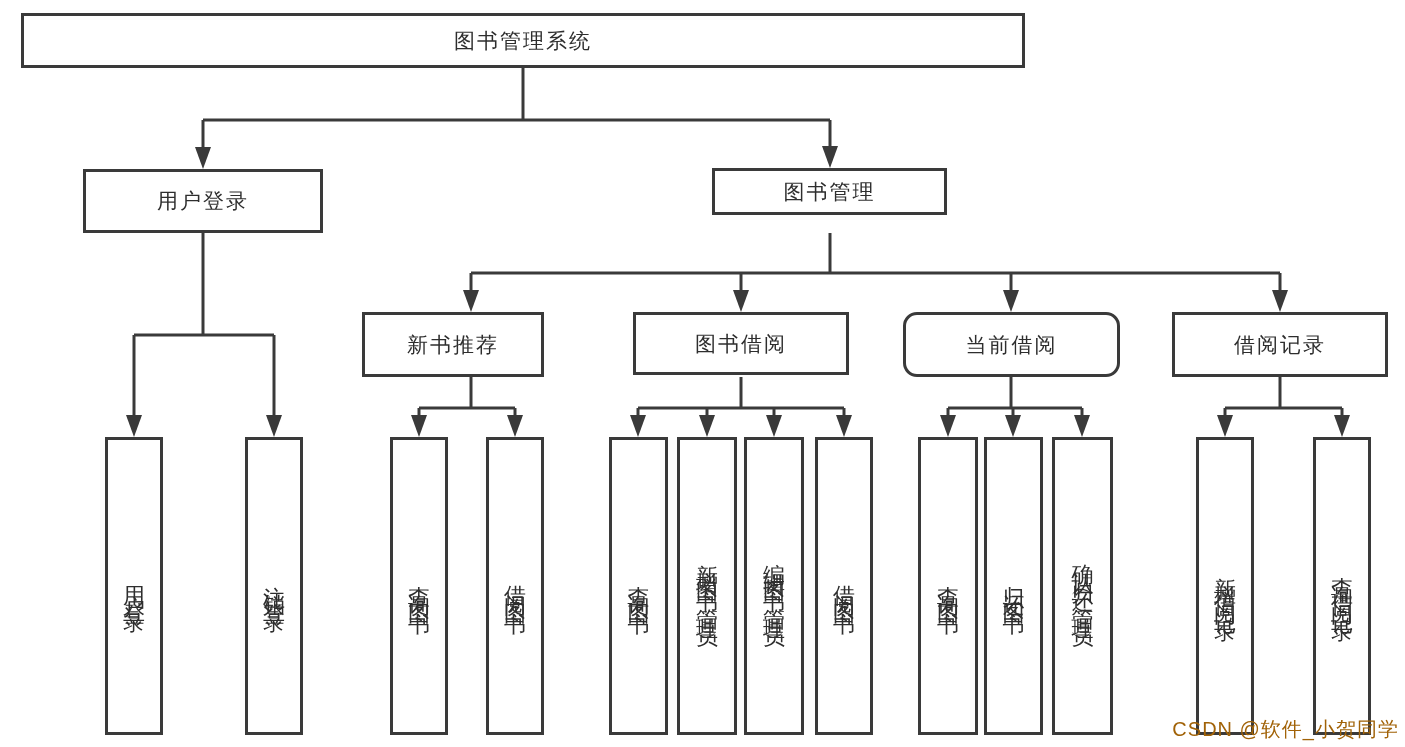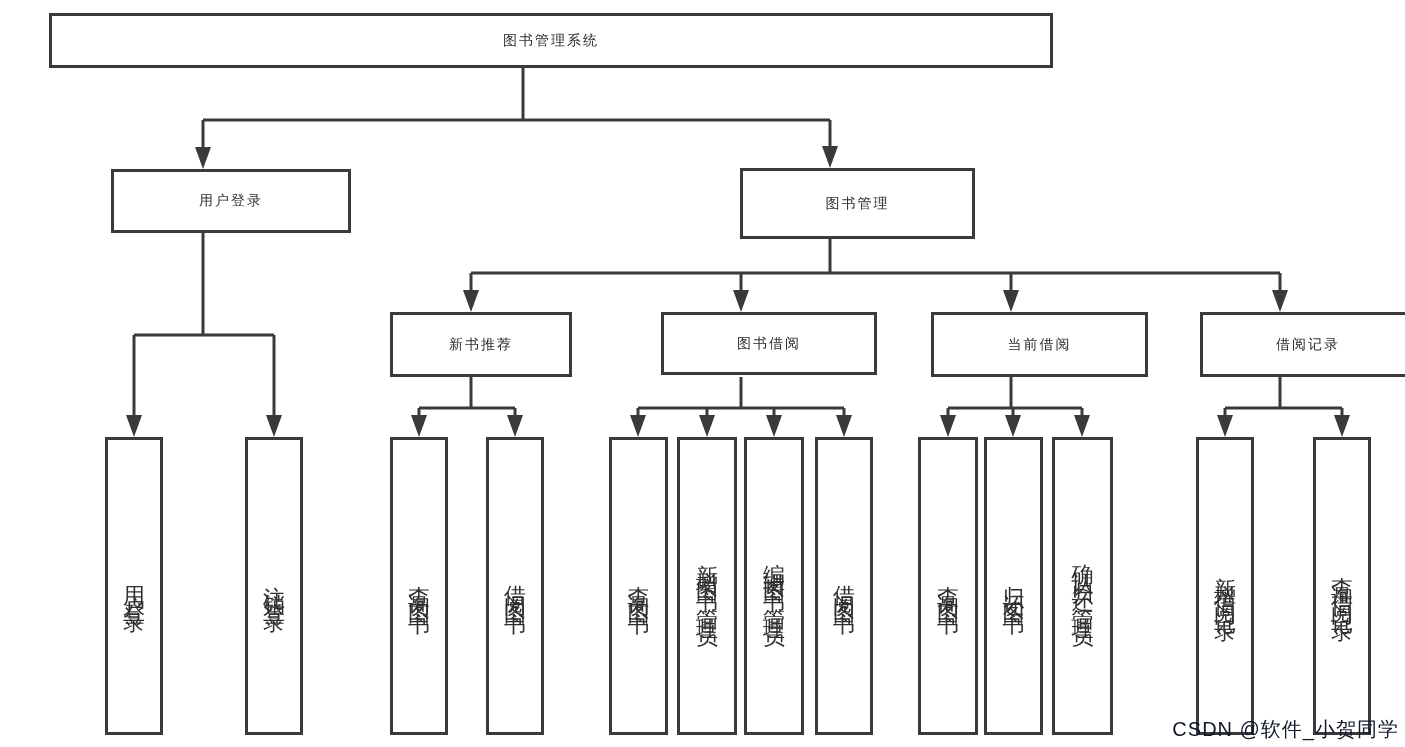--- a/index.html
+++ b/index.html
@@ -23,25 +23,24 @@
     z-index: 1;
   }
   .node {
     position: absolute;
     box-sizing: border-box;
     border: 3px solid #3a3a3a;
     background: #ffffff;
     display: flex;
     align-items: center;
     justify-content: center;
-    font-size: 14px;
+    font-size: 21px;
     color: #2e2e2e;
     letter-spacing: 2px;
     z-index: 2;
-    margin-left: 28px;
   }
   .leaf {
     position: absolute;
     top: 437px;
     height: 298px;
     width: 58px;
     box-sizing: border-box;
     border: 3px solid #3a3a3a;
     background: #ffffff;
     display: flex;
@@ -56,21 +55,21 @@
     letter-spacing: 9px;
     line-height: 1.0;
     color: #2e2e2e;
     white-space: nowrap;
   }
   #watermark {
     position: absolute;
     top: 716px;
     right: 6px;
     font-size: 20px;
-    color: #0f172a;
+    color: #a16207;
     letter-spacing: 1px;
     z-index: 3;
   }
 </style>
 </head>
 <body>
 
 <div id="canvas">
 
   <svg id="connectors" viewBox="0 0 1405 747" xmlns="http://www.w3.org/2000/svg">
@@ -140,31 +139,31 @@
     </g>
   </svg>
 
   <div class="node" style="left:21px; top:13px; width:1004px; height:55px;">
     <span>图书管理系统</span>
   </div>
 
   <div class="node" style="left:83px; top:169px; width:240px; height:64px;">
     <span>用户登录</span>
   </div>
-  <div class="node" style="left:712px; top:168px; width:235px; height:71px;">
+  <div class="node" style="left:712px; top:168px; width:235px; height:47px;">
     <span>图书管理</span>
   </div>
 
   <div class="node" style="left:362px; top:312px; width:182px; height:65px;">
     <span>新书推荐</span>
   </div>
   <div class="node" style="left:633px; top:312px; width:216px; height:63px;">
     <span>图书借阅</span>
   </div>
-  <div class="node" style="left:903px; top:312px; width:217px; height:65px;">
+  <div class="node" style="left:903px; top:312px; width:217px; height:65px;border-radius:14px;">
     <span>当前借阅</span>
   </div>
   <div class="node" style="left:1172px; top:312px; width:216px; height:65px;">
     <span>借阅记录</span>
   </div>
 
   <div class="leaf" style="left:105px;">
     <span>用户登录</span>
   </div>
   <div class="leaf" style="left:245px;">

